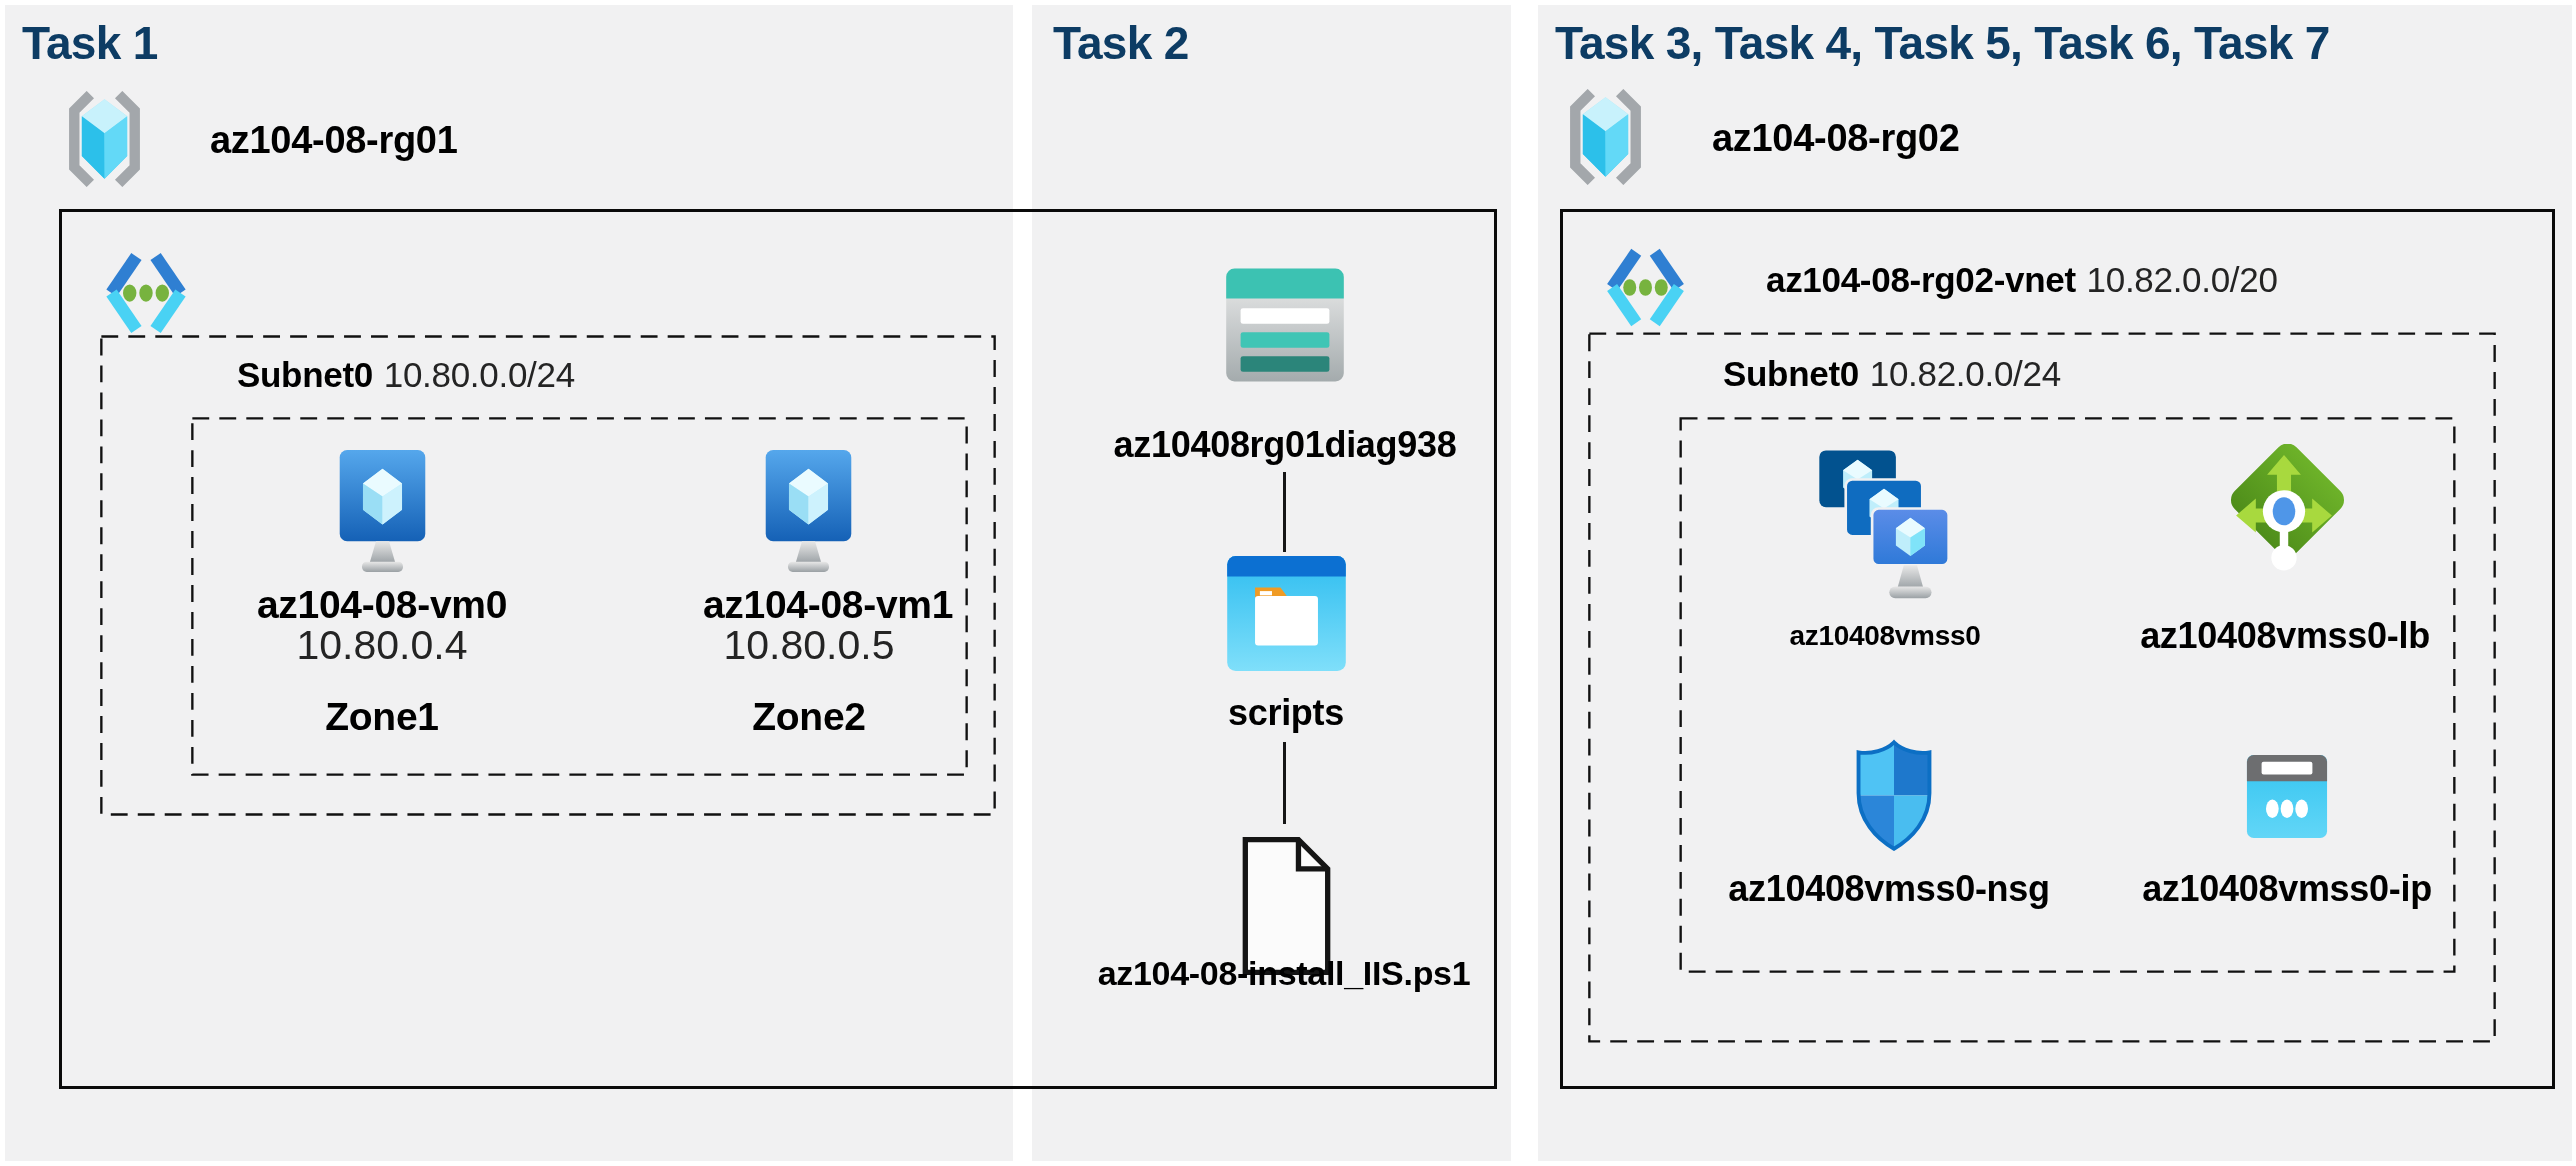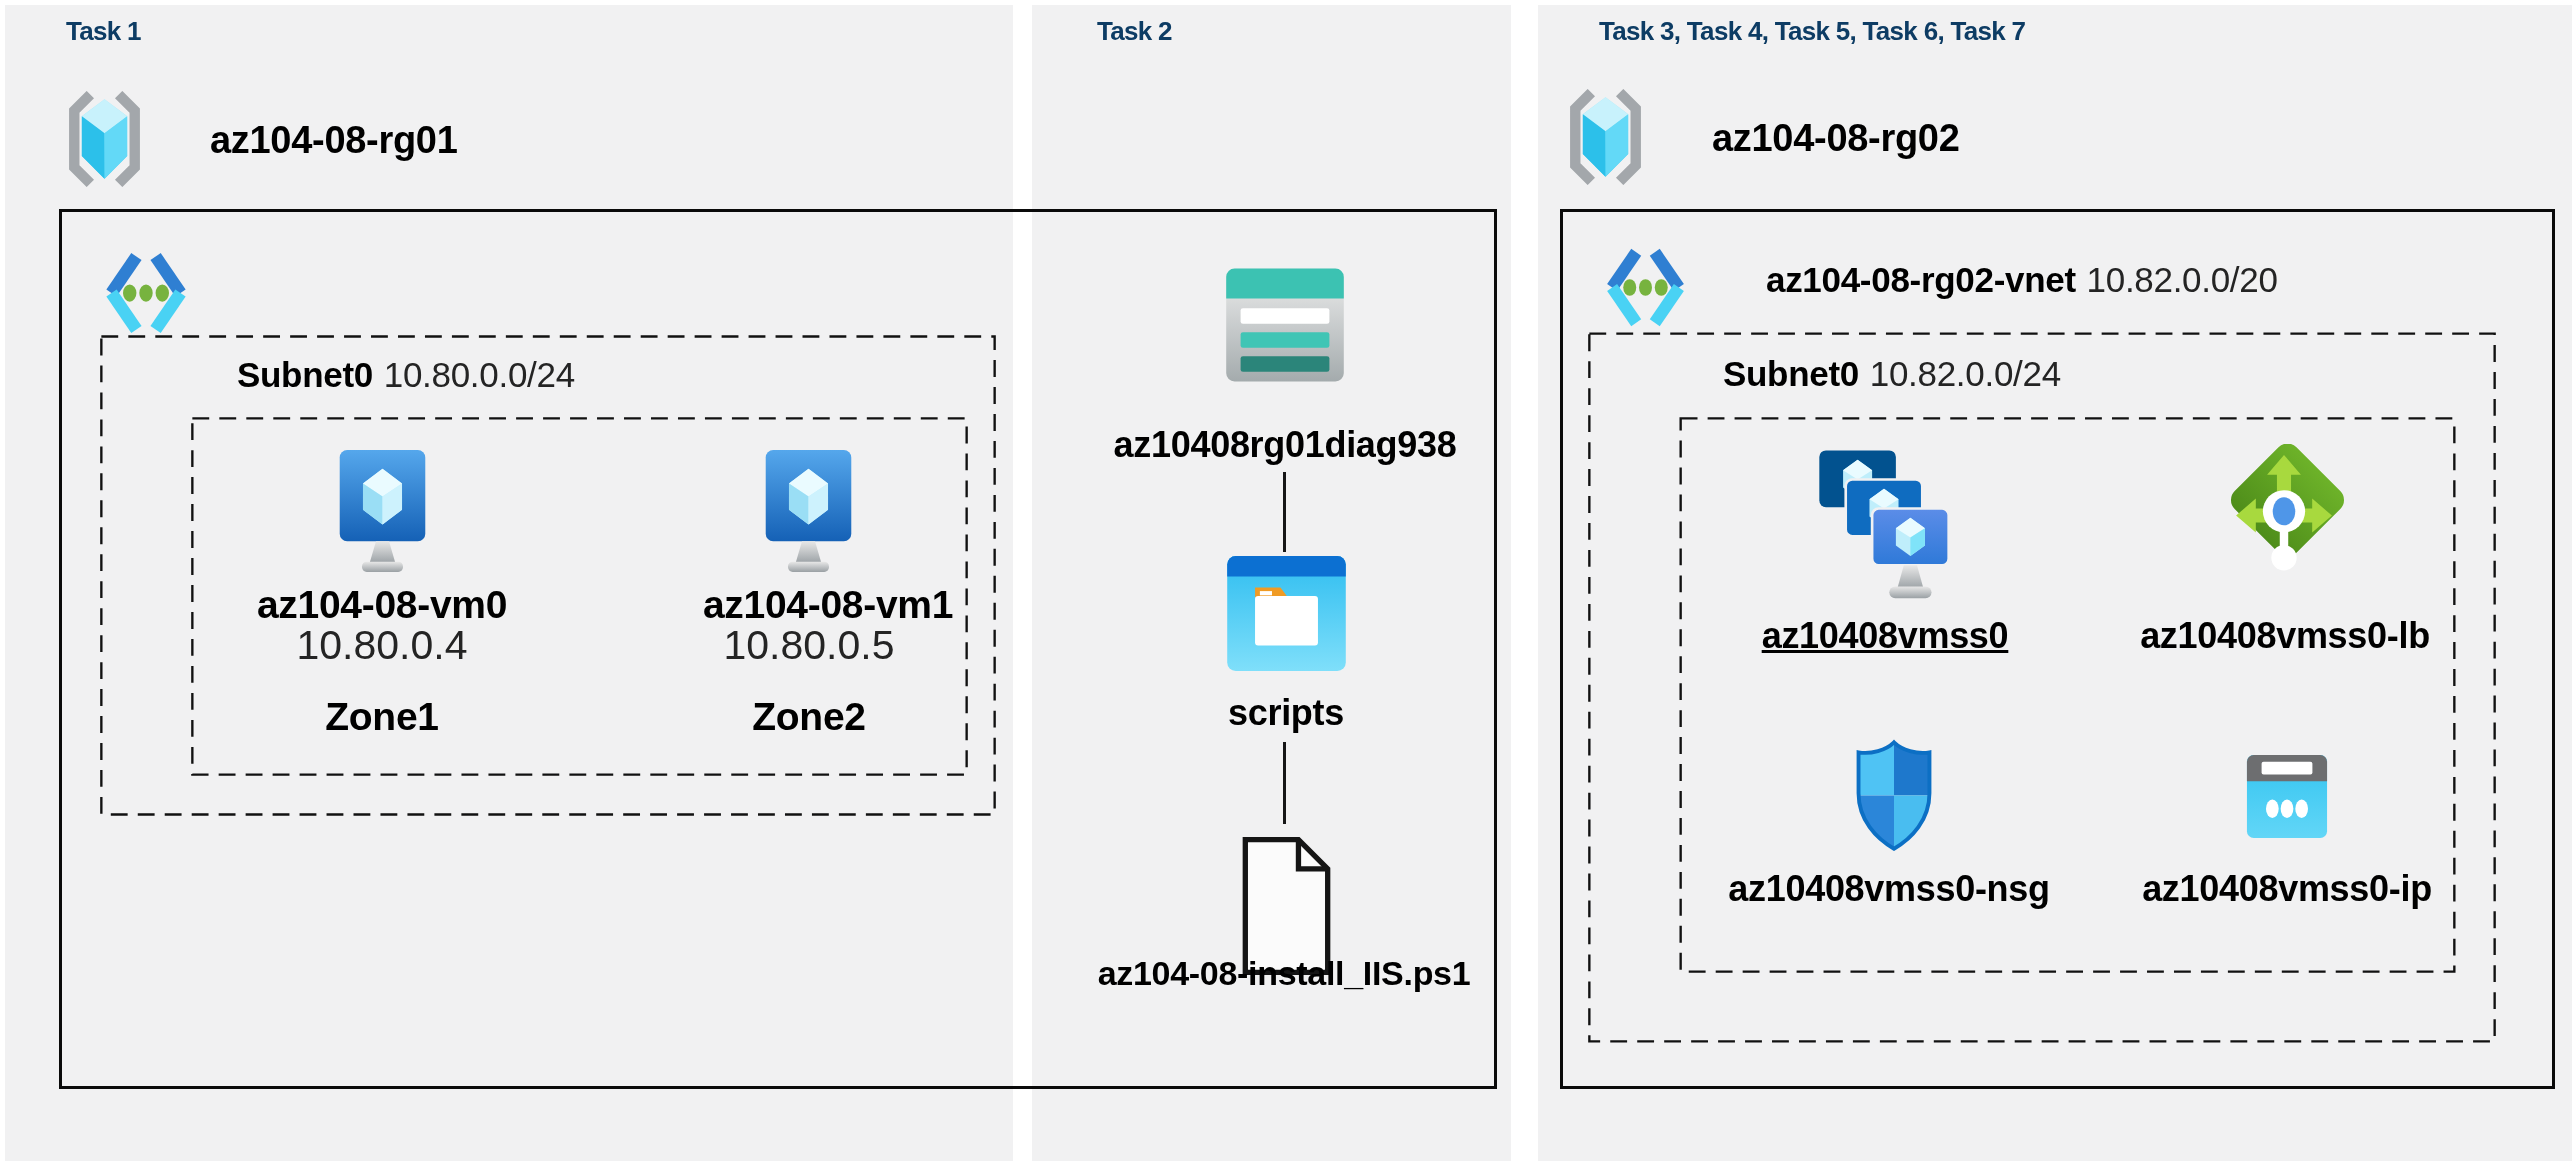--- a/index.html
+++ b/index.html
@@ -1,22 +1,22 @@
 <!DOCTYPE html>
 <html style="font-size:10.8px"><head>
 <meta charset="utf-8">
 <style>
   html,body { margin:0; padding:0; background:#ffffff; }
   #canvas {
     position:relative; width:2576px; height:1166px; background:#ffffff;
     font-family:"Liberation Sans", sans-serif; overflow:hidden;
   }
   .panel { position:absolute; top:5.4px; height:1156px; background:#f1f1f2; }
-  .title { position:absolute; font-size:26px; font-weight:bold; color:#0d3c64;
-           letter-spacing:-0.7px; white-space:nowrap;margin-left:44px; }
+  .title { position:absolute; font-size:46px; font-weight:bold; color:#0d3c64;
+           letter-spacing:-0.7px; white-space:nowrap; }
   .solid-box { position:absolute; border:3.4px solid #0a0a0a; background:transparent; }
   .dashed-box { position:absolute; }
   .lbl { position:absolute; font-size:39px; font-weight:bold; color:#000;
          white-space:nowrap; transform:translate(-50%,-50%); letter-spacing:-0.3px; }
   .lbl-left { position:absolute; font-size:35px; font-weight:bold; color:#000;
               white-space:nowrap; transform:translateY(-50%); letter-spacing:-0.3px;margin-left:36px; }
   .reg { font-weight:400; color:#242424; margin-left:10.8px; }
   .ip-lbl { position:absolute; font-size:41px; font-weight:400; color:#242424;
             white-space:nowrap; transform:translate(-50%,-50%); }
   .icon { position:absolute; }
@@ -199,21 +199,21 @@
     <rect x="21" y="23" width="58" height="43" rx="5" fill="#0f6cc0" stroke="#f1f1f2" stroke-width="2"></rect>
     <polygon points="50,30 61,38 61,51 50,59 39,51 39,38" fill="#bfeefb"></polygon>
     <polygon points="50,30 61,38 50,45 39,38" fill="#e9fbff"></polygon>
     <rect x="41" y="45" width="58" height="43" rx="5" fill="url(#gVmss3)" stroke="#f1f1f2" stroke-width="2"></rect>
     <polygon points="70,52 81,60 81,73 70,81 59,73 59,60" fill="#bfeefb"></polygon>
     <polygon points="70,52 81,60 70,67 59,60" fill="#e9fbff"></polygon>
     <polygon points="81,60 70,67 70,81 81,73" fill="#7fe3f9"></polygon>
     <polygon points="65,88 75,88 80,106 60,106" fill="url(#gStand)"></polygon>
     <rect x="54" y="104" width="32" height="9" rx="4.5" fill="url(#gStand)"></rect>
   </svg>
-  <div class="lbl" style="left:1885px; top:636px; font-size:36px;text-decoration:underline;">az10408vmss0</div>
+  <div class="lbl" style="left:1885px; top:636px; font-size:28px;">az10408vmss0</div>
 
   <svg class="icon" style="left:2222px; top:444px;" width="124" height="143" viewBox="0 0 88 100">
     <rect x="7" y="9.5" width="62" height="62" rx="9" transform="rotate(45 44 50)" fill="url(#gLb)"></rect>
     <polygon points="44,7 56,21 49,21 49,38 39,38 39,21 32,21" fill="#a8d93e"></polygon>
     <polygon points="10,50 24,38 24,45 40,45 40,55 24,55 24,62" fill="#a8d93e"></polygon>
     <polygon points="78,50 64,38 64,45 48,45 48,55 64,55 64,62" fill="#a8d93e"></polygon>
     <circle cx="44" cy="47" r="15" fill="#ffffff"></circle>
     <rect x="41" y="58" width="6" height="20" fill="#ffffff"></rect>
     <circle cx="44" cy="80" r="9" fill="#ffffff"></circle>
     <ellipse cx="44" cy="47" rx="8" ry="10" fill="#4f96e8"></ellipse>

